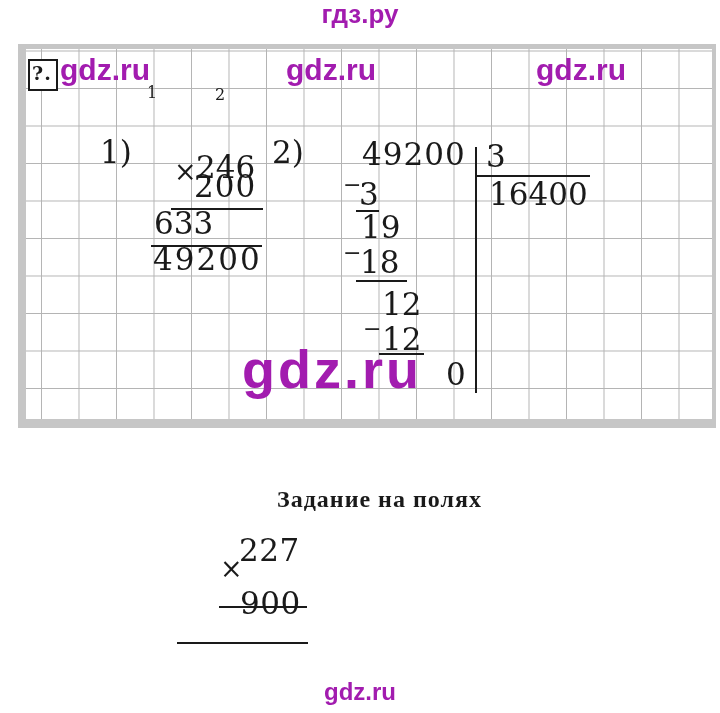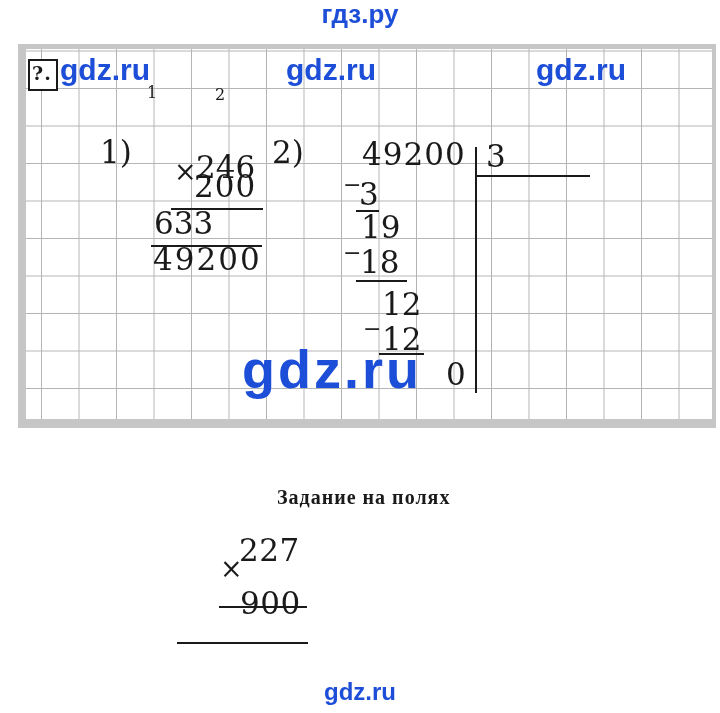--- a/index.html
+++ b/index.html
@@ -1,21 +1,21 @@
 <!DOCTYPE html>
 <html><head>
 <meta charset="utf-8">
 <style>
   html,body{margin:0;padding:0;background:#ffffff;}
   #page{position:relative;width:720px;height:713px;background:#ffffff;overflow:hidden;
         font-family:"DejaVu Serif",serif;color:#1a1a1a;}
   .abs{position:absolute;line-height:1;white-space:nowrap;}
 
   
-  .logo{font-family:"Liberation Sans",sans-serif;font-weight:700;color:#1d4ed8;}
+  .logo{font-family:"Liberation Sans",sans-serif;font-weight:700;color:#a21caf;}
   #top-logo{left:0;top:1px;width:720px;text-align:center;font-size:26px;}
   #bottom-logo{left:0;top:680px;width:720px;text-align:center;font-size:24px;}
   .wm{font-size:30px;z-index:3;}
   #wm1{left:60px;top:55px;}
   #wm2{left:286px;top:55px;}
   #wm3{left:536px;top:55px;}
   #wm-large{left:242px;top:342px;font-size:54px;letter-spacing:3px;z-index:3;}
 
   
   #grid-box{position:absolute;left:18px;top:44px;width:686px;height:370px;
@@ -65,21 +65,21 @@
   #div-sub2{left:360px;top:247px;}
   #div-u2{left:356px;top:280px;width:51px;height:2px;background:#1a1a1a;z-index:2;}
   #div-rem2{left:382px;top:289px;}
   #div-minus3{left:363px;top:318px;}
   #div-sub3{left:382px;top:324px;}
   #div-u3{left:379px;top:353px;width:45px;height:2px;background:#1a1a1a;z-index:2;}
   #div-rem3{left:446px;top:359px;}
 
   
   #margin-heading{left:277px;top:487px;font-family:"Liberation Serif",serif;
-                  font-weight:700;font-size:20px;letter-spacing:1px;}
+                  font-weight:700;font-size:24px;letter-spacing:1px;}
   #rebus-label{left:64px;top:534px;font-size:28px;}
   #mul2-times{left:220px;top:555px;font-size:27px;}
   #mul2-a{left:239px;top:535px;letter-spacing:.5px;}
   #mul2-b{left:240px;top:572px;letter-spacing:.5px;margin-top:16px;}
   #mul2-line1{left:219px;top:606px;width:88px;height:2px;background:#1a1a1a;}
   #mul2-partial{left:180px;top:606px;letter-spacing:1.5px;}
   #mul2-line2{left:177px;top:642px;width:131px;height:2px;background:#1a1a1a;}
   #mul2-product{left:180px;top:641px;letter-spacing:1px;}
 </style>
 </head>
@@ -110,20 +110,21 @@
   <div id="mul1-line1" class="abs"></div>
   <div id="mul1-partial" class="abs math">633</div>
   <div id="mul1-line2" class="abs"></div>
   <div id="mul1-product" class="abs math">49200</div>
 
   <div id="step2-label" class="abs math">2)</div>
   <div id="div-dividend" class="abs math">49200</div>
   <div id="div-vline" class="abs"></div>
   <div id="div-divisor" class="abs math">3</div>
   <div id="div-hline" class="abs"></div>
+  <div id="div-quotient" class="abs math">16400</div>
 
   <div id="div-minus1" class="abs minus">−</div>
   <div id="div-sub1" class="abs math">3</div>
   <div id="div-u1" class="abs"></div>
   <div id="div-rem1" class="abs math">19</div>
 
   <div id="div-minus2" class="abs minus">−</div>
   <div id="div-sub2" class="abs math">18</div>
   <div id="div-u2" class="abs"></div>
   <div id="div-rem2" class="abs math">12</div>

